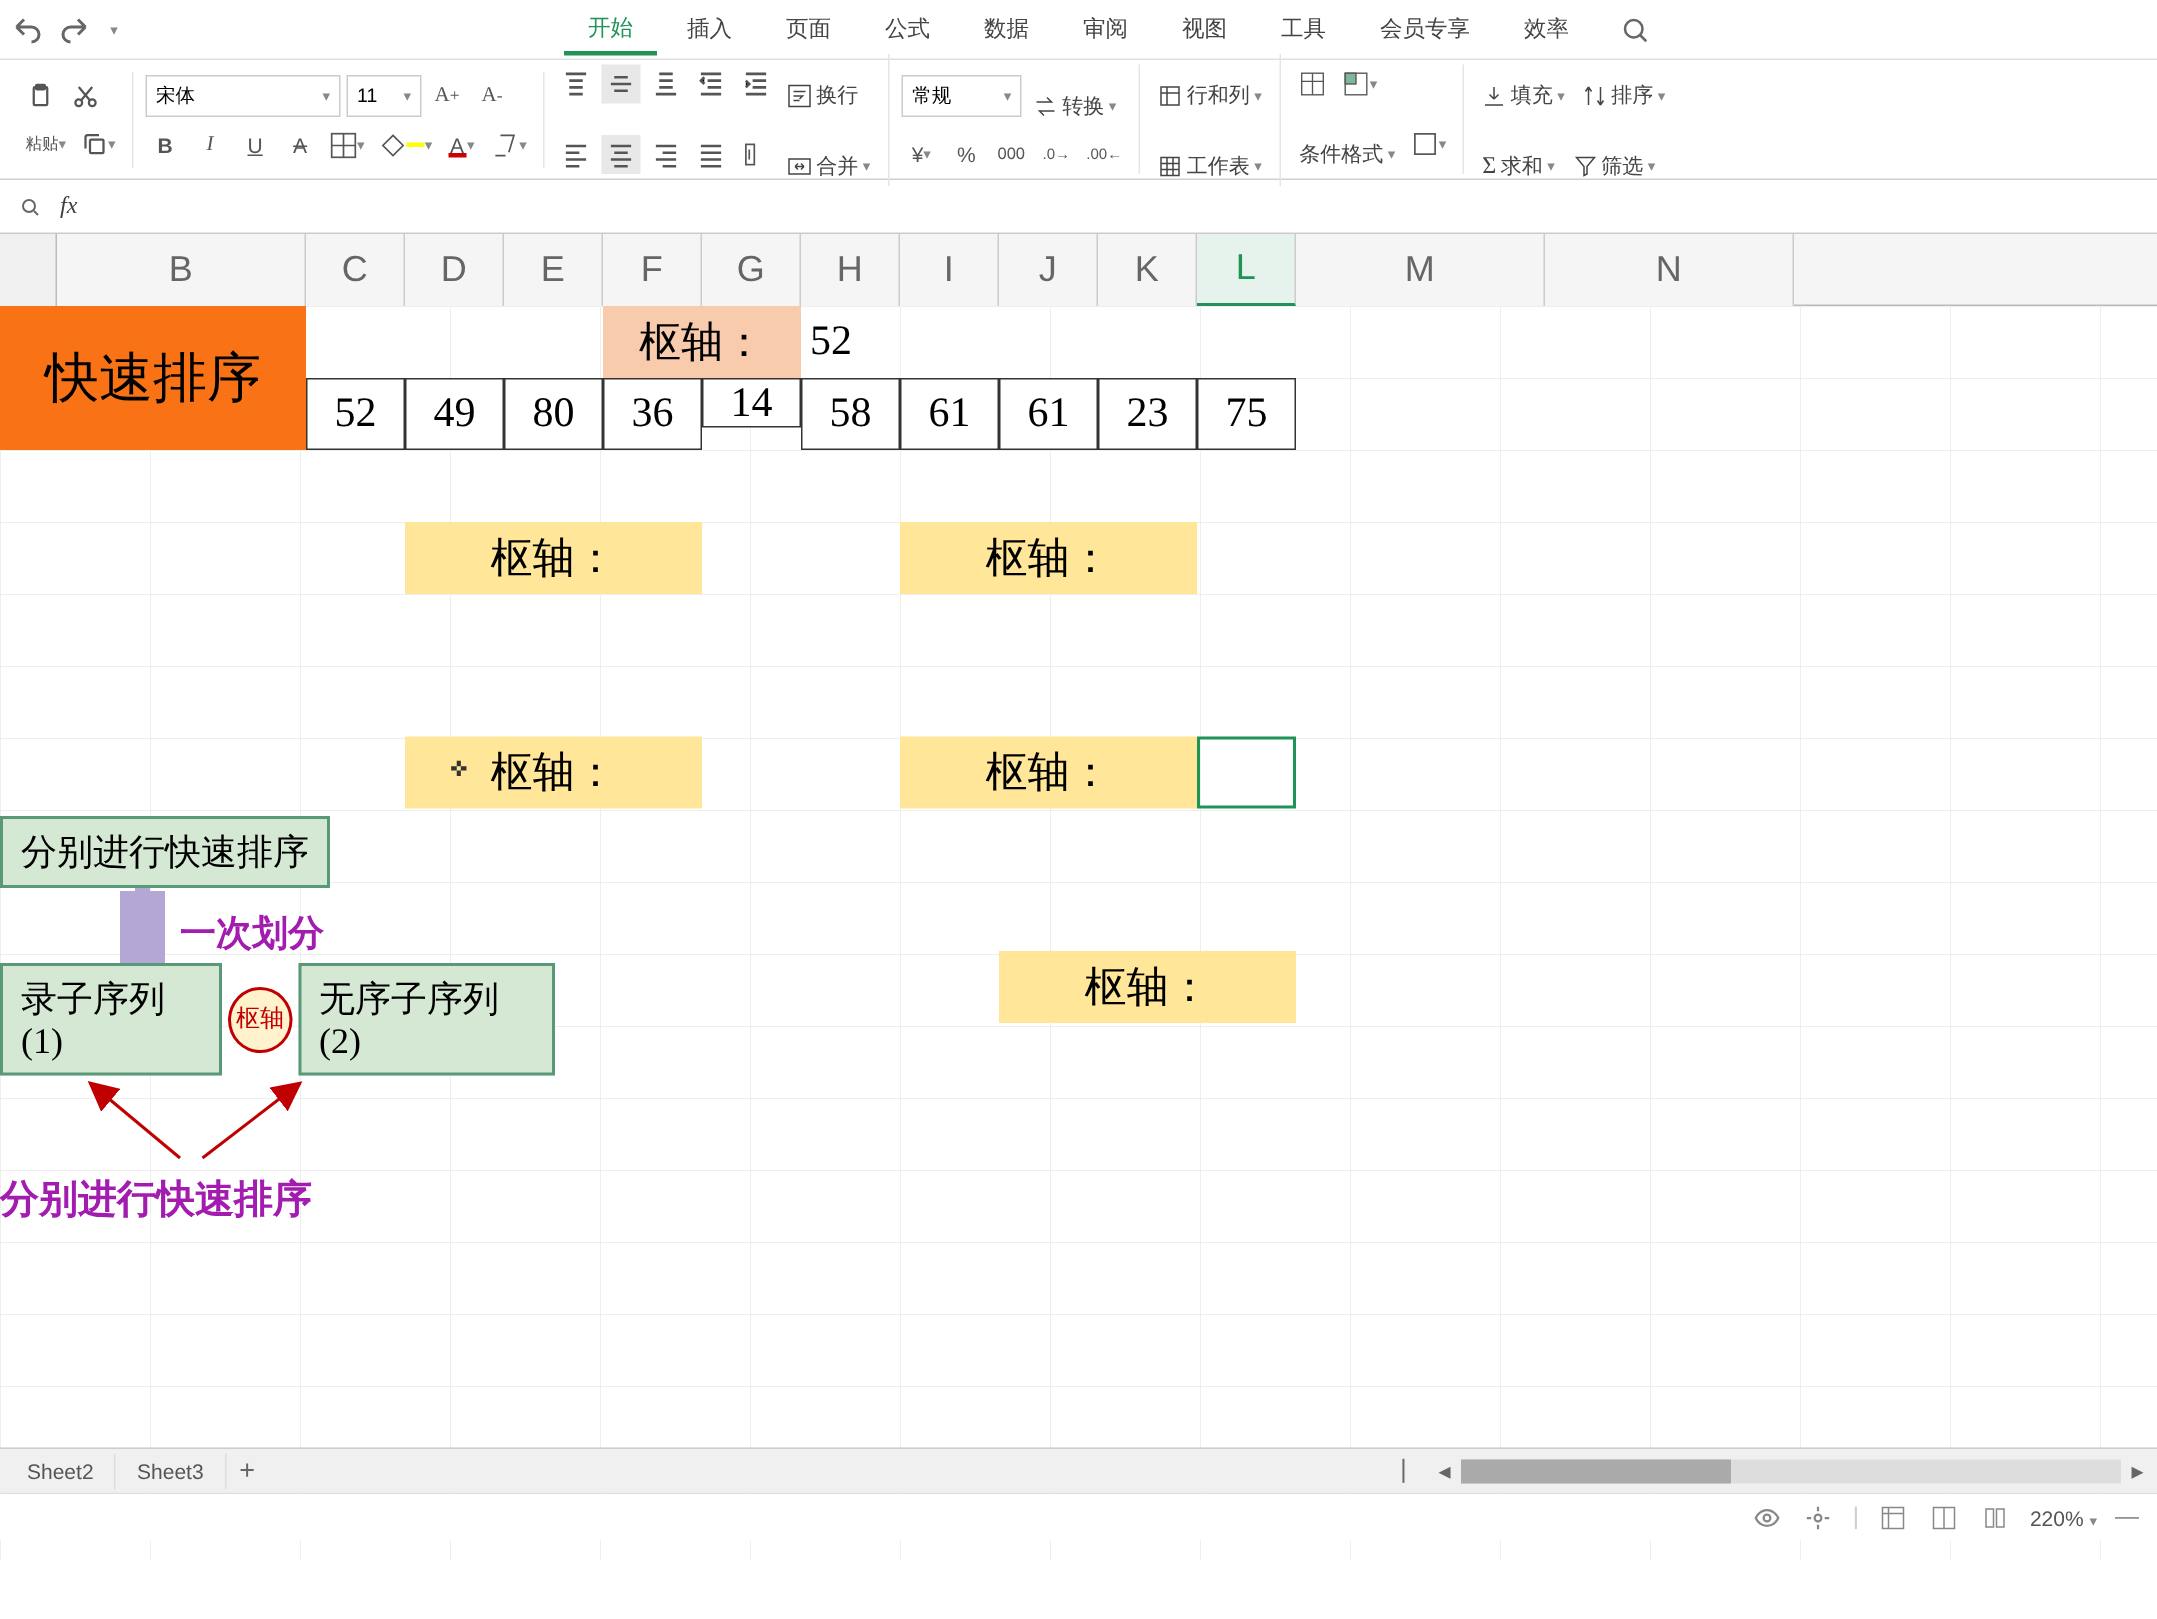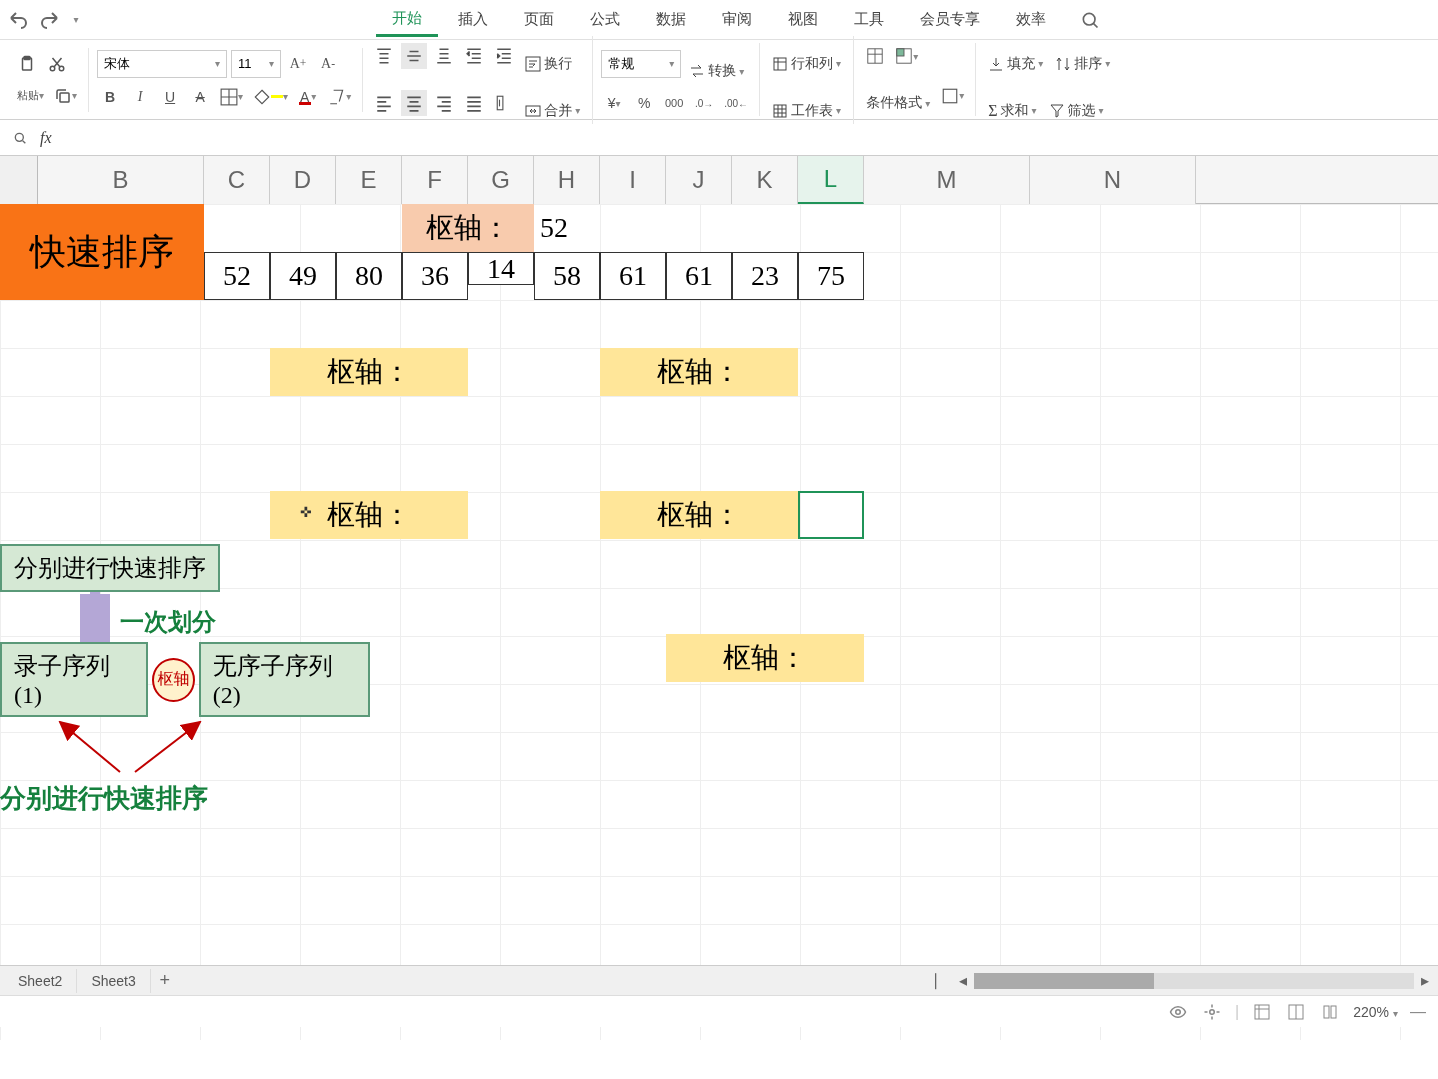--- a/index.html
+++ b/index.html
@@ -199,21 +199,21 @@
       border: 2px solid #5a9978;
       background: #d5e8d4;
       padding: 6px 12px;
       font-size: 24px;
       font-family: "SimSun", serif;
       display: inline-block;
     }
     .diag-label {
       font-size: 24px;
       font-family: Liberation Serif, serif;
-      color: #15803d;
+      color: #a21caf;
       font-weight: bold;
     }
     .pivot-circle {
       display: inline-flex;
       width: 44px; height: 44px;
       border: 2px solid #c00000;
       border-radius: 50%;
       align-items: center; justify-content: center;
       font-size: 16px;
       color: #c00000;

